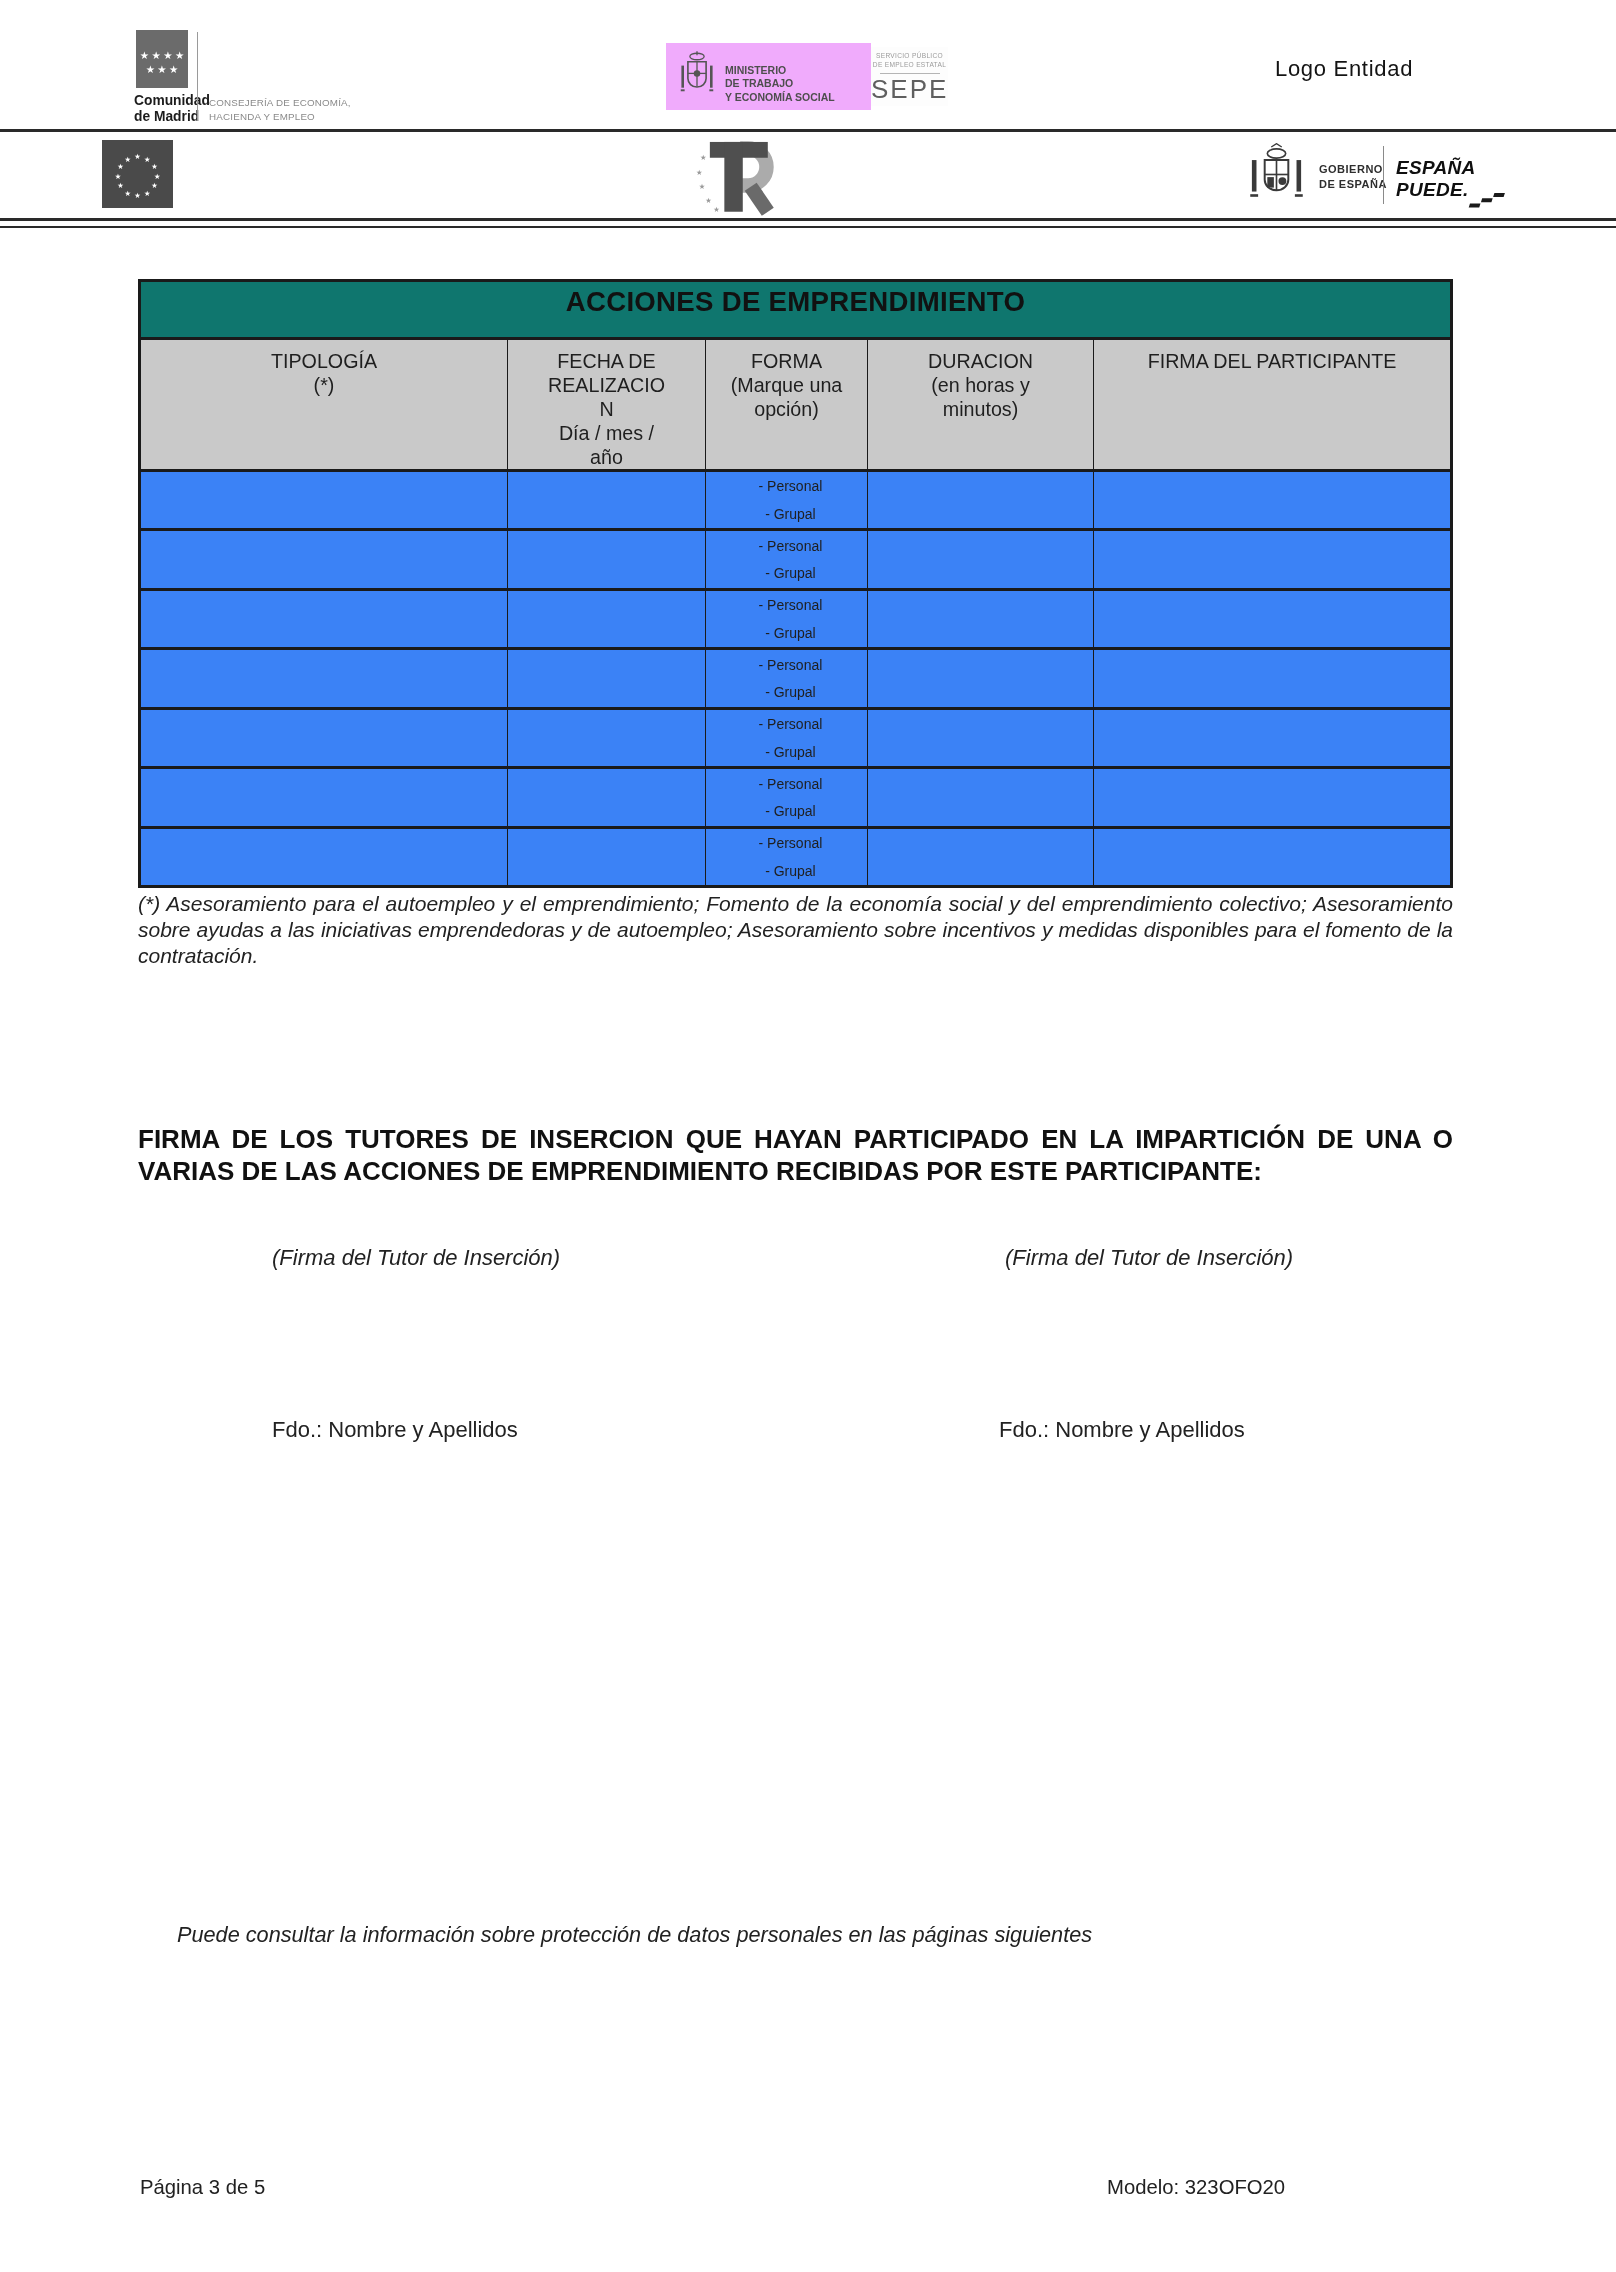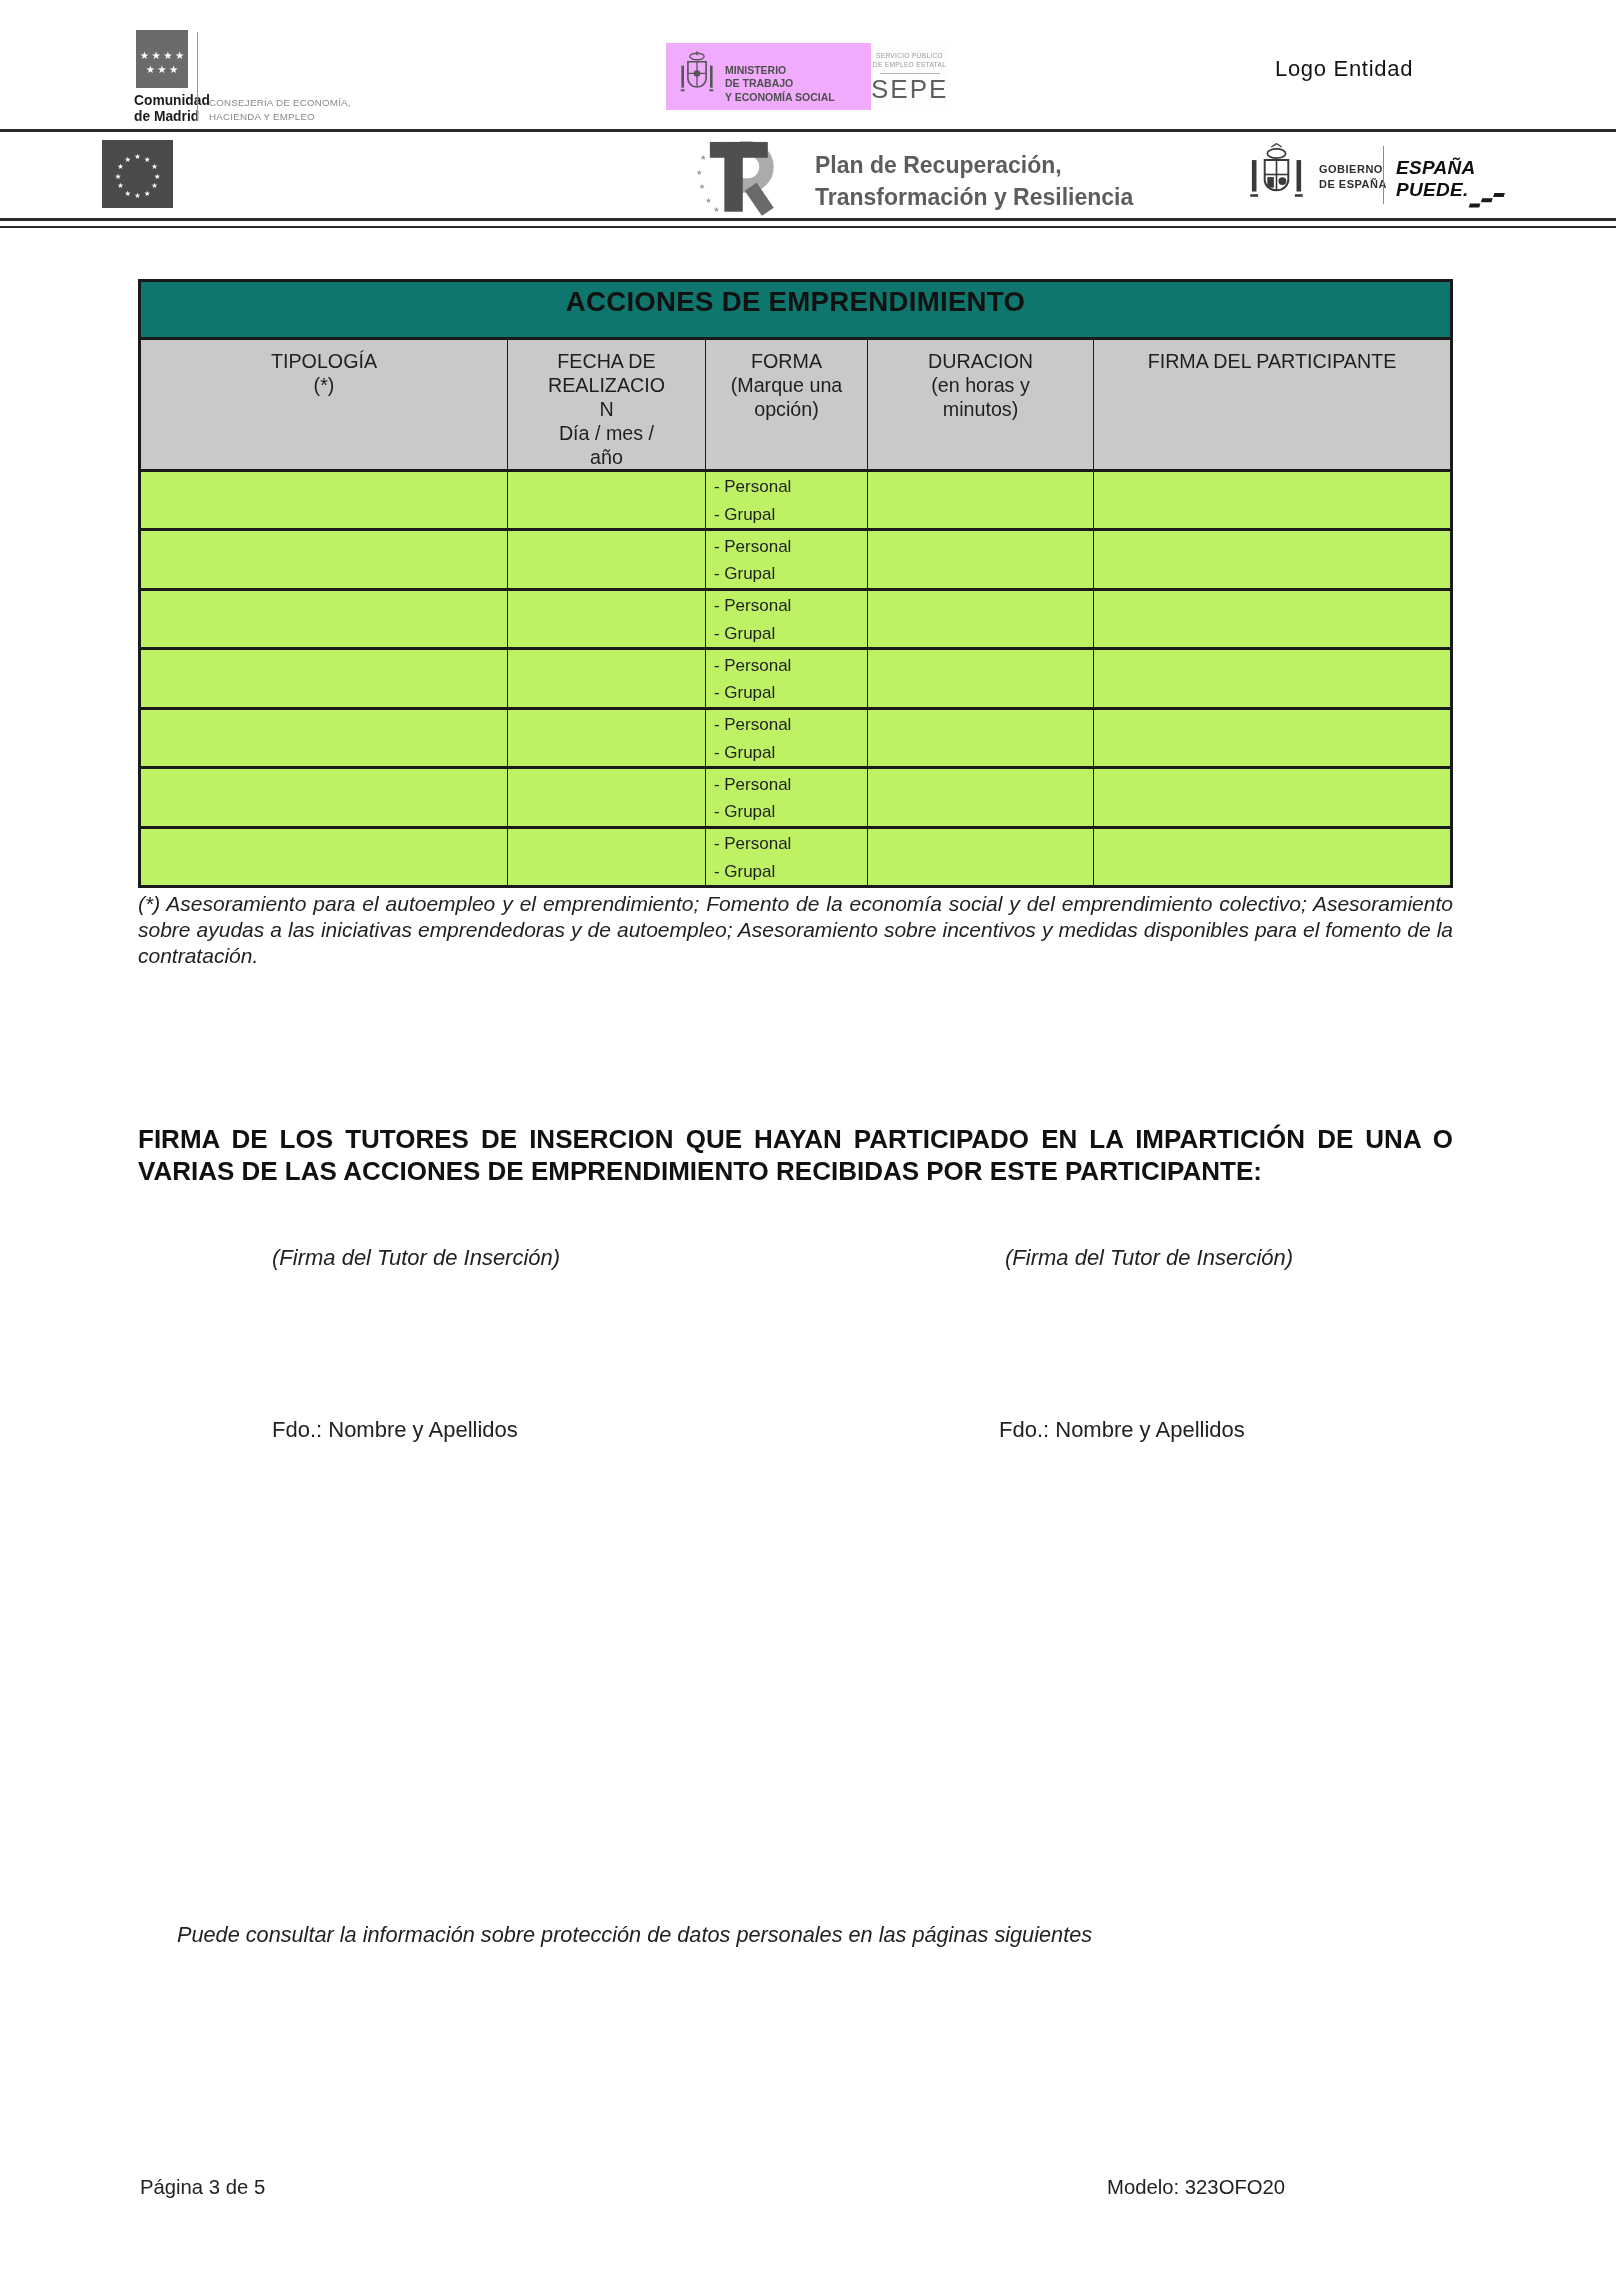--- a/index.html
+++ b/index.html
@@ -34,21 +34,21 @@
   .gob-divider { left:1383px; top:146px; width:1.3px; height:58px; background:#8a8a8a; }
   .espana-text { left:1396px; top:157px; font-size:19px; font-weight:bold; font-style:italic; line-height:22px; color:#0f0f0f; letter-spacing:0.3px; }
   .stairs { left:1468px; top:189px; }
 
   
   .acciones-table { left:138px; top:279px; width:1313px; border-collapse:collapse; table-layout:fixed; }
   .acciones-table td, .acciones-table th { border:1.3px solid #1a1a1a; }
   .acciones-table { border:3.3px solid #1a1a1a; }
   .title-cell { background:#0f766e; height:58px; text-align:center; vertical-align:top; padding-top:3.9px; font-size:27.6px; font-weight:bold; letter-spacing:0.3px; color:#111; border-bottom:3.3px solid #1a1a1a !important; }
   .acciones-table th { background:#c9c9c9; height:121px; vertical-align:top; text-align:center; padding-top:9px; font-size:19.7px; font-weight:normal; line-height:24px; color:#1f1f1f; border-bottom:3.3px solid #1a1a1a; }
-  .acciones-table tbody td { height:56px; vertical-align:top; padding:1.3px 0 0 7.9px; font-size:17px; line-height:27.6px; color:#1f1f1f; border-top:3.3px solid #1a1a1a; border-bottom:3.3px solid #1a1a1a; background:#bef264; }
+  .acciones-table tbody td { height:56px; vertical-align:top; padding:1.3px 0 0 7.9px; font-size:14px; line-height:27.6px; color:#1f1f1f; border-top:3.3px solid #1a1a1a; border-bottom:3.3px solid #1a1a1a; background:#3b82f6;text-align:center; }
   .c1 { width:368px; } .c2 { width:198px; } .c3 { width:162px; } .c4 { width:226px; } .c5 { width:358px; }
 
   
   .footnote { left:138px; top:891px; width:1315px; font-size:21px; font-style:italic; line-height:26px; text-align:justify; color:#222; }
   .tutors-heading { left:138px; top:1123px; width:1315px; font-size:26px; font-weight:bold; line-height:32px; text-align:justify; color:#111; }
   .firma-left { left:272px; top:1245px; font-size:22px; font-style:italic; color:#222; }
   .firma-right { left:1005px; top:1245px; font-size:22px; font-style:italic; color:#222; }
   .fdo-left { left:272px; top:1417px; font-size:22px; color:#222; }
   .fdo-right { left:999px; top:1417px; font-size:22px; color:#222; }
   .privacy { left:153px; top:1922px; font-size:21.7px; font-style:italic; color:#222;margin-left:24px; }
@@ -143,24 +143,20 @@
           <text x="12" y="78">★</text>
         <text x="22" y="98">★</text>
           <text x="34" y="112">★</text>
       </g>
       <path d="M70 16 h12 a28 28 0 0 1 0 56 h-12" fill="none" stroke="#ababab" stroke-width="22"></path>
       <line x1="86" y1="74" x2="112" y2="112" stroke="#6a6a6a" stroke-width="22"></line>
       <rect x="24" y="6" width="88" height="24" fill="#4f4f4f"></rect>
       <rect x="46" y="6" width="28" height="106" fill="#4f4f4f"></rect>
     </svg>
   </div>
-  <div class="abs plan-text">
-    <div>Plan de Recuperación,</div>
-    <div>Transformación y Resiliencia</div>
-  </div>
 
   <div class="abs gob-coat">
     <svg width="63" height="63" viewBox="0 0 96 96">
       <ellipse cx="48" cy="16" rx="14" ry="7" fill="none" stroke="#3a3a3a" stroke-width="2.5"></ellipse>
       <path d="M40 6 l8 -5 8 5" fill="none" stroke="#3a3a3a" stroke-width="2"></path>
       <path d="M30 26 h36 v30 a18 16 0 0 1 -18 16 a18 16 0 0 1 -18 -16 z" fill="none" stroke="#3a3a3a" stroke-width="3"></path>
       <line x1="48" y1="26" x2="48" y2="72" stroke="#3a3a3a" stroke-width="2.5"></line>
       <line x1="30" y1="48" x2="66" y2="48" stroke="#3a3a3a" stroke-width="2.5"></line>
       <rect x="34" y="52" width="10" height="16" fill="#3a3a3a"></rect>
       <circle cx="57" cy="58" r="6" fill="#3a3a3a"></circle>

